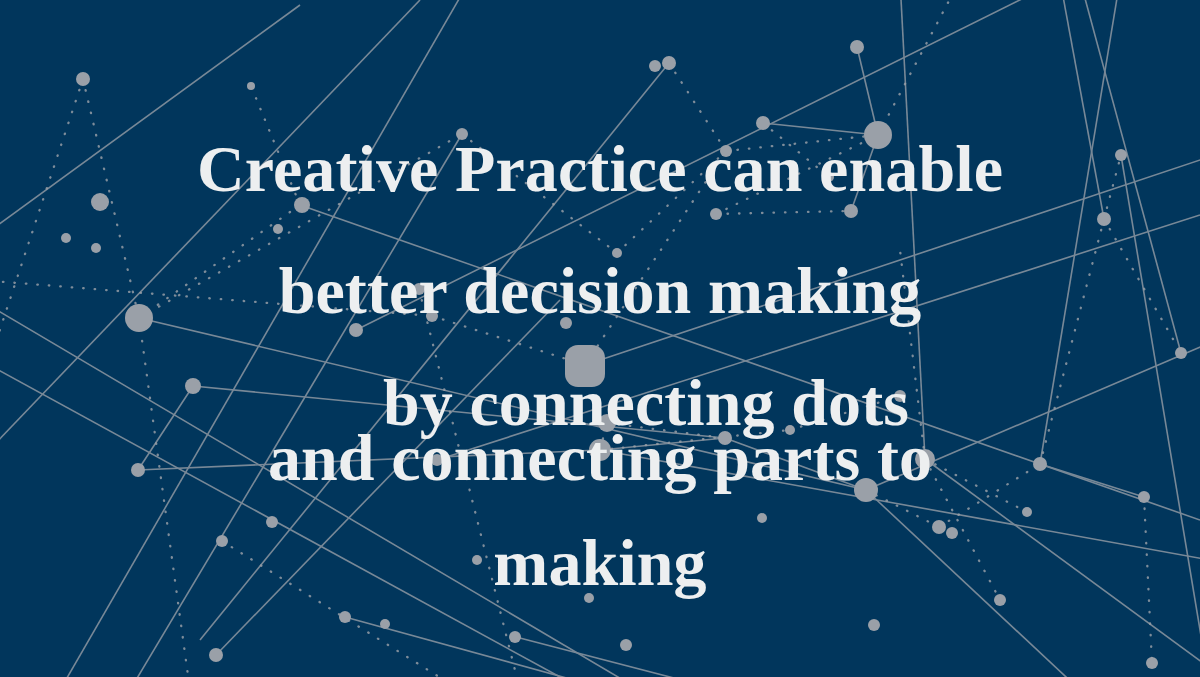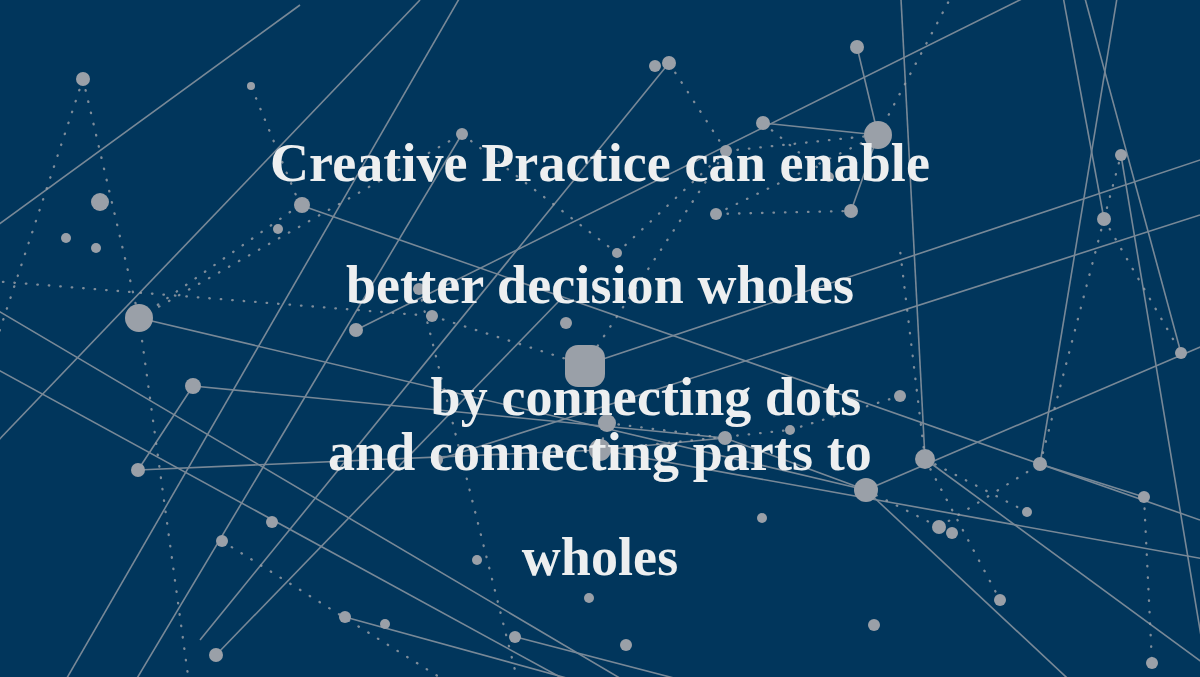--- a/index.html
+++ b/index.html
@@ -34,21 +34,21 @@
     height: 677px;
   }
   .headline-line {
     position: absolute;
     left: 0;
     width: 1200px;
     text-align: center;
     color: #EDEFF0;
     font-family: "Liberation Serif", "DejaVu Serif", serif;
     font-weight: 700;
-    font-size: 54px;
+    font-size: 66px;
     line-height: 1;
     letter-spacing: 0.1px;
     white-space: nowrap;
   }
   .hl-1 { top: 136px; }
   .hl-2 { top: 258px; }
   .hl-3 { top: 370px; padding-left: 46px; }
   .hl-4 { top: 425px; }
   .hl-5 { top: 530px; }
 </style>
@@ -184,19 +184,19 @@
       <circle cx="1121" cy="155" r="6"></circle>
       <circle cx="1144" cy="497" r="6"></circle>
       <circle cx="1181" cy="353" r="6"></circle>
       <circle cx="1152" cy="663" r="6"></circle>
       <rect x="565" y="345" width="40" height="42" rx="13" ry="13"></rect>
     </g>
   </svg>
 
   <div id="headline-layer">
     <div class="headline-line hl-1">Creative Practice can enable</div>
-    <div class="headline-line hl-2">better decision wholes</div>
+    <div class="headline-line hl-2">better decision making</div>
     <div class="headline-line hl-3">by connecting dots</div>
     <div class="headline-line hl-4">and connecting parts to</div>
-    <div class="headline-line hl-5">wholes</div>
+    <div class="headline-line hl-5">making</div>
   </div>
 
 </div>
 
 </body></html>

